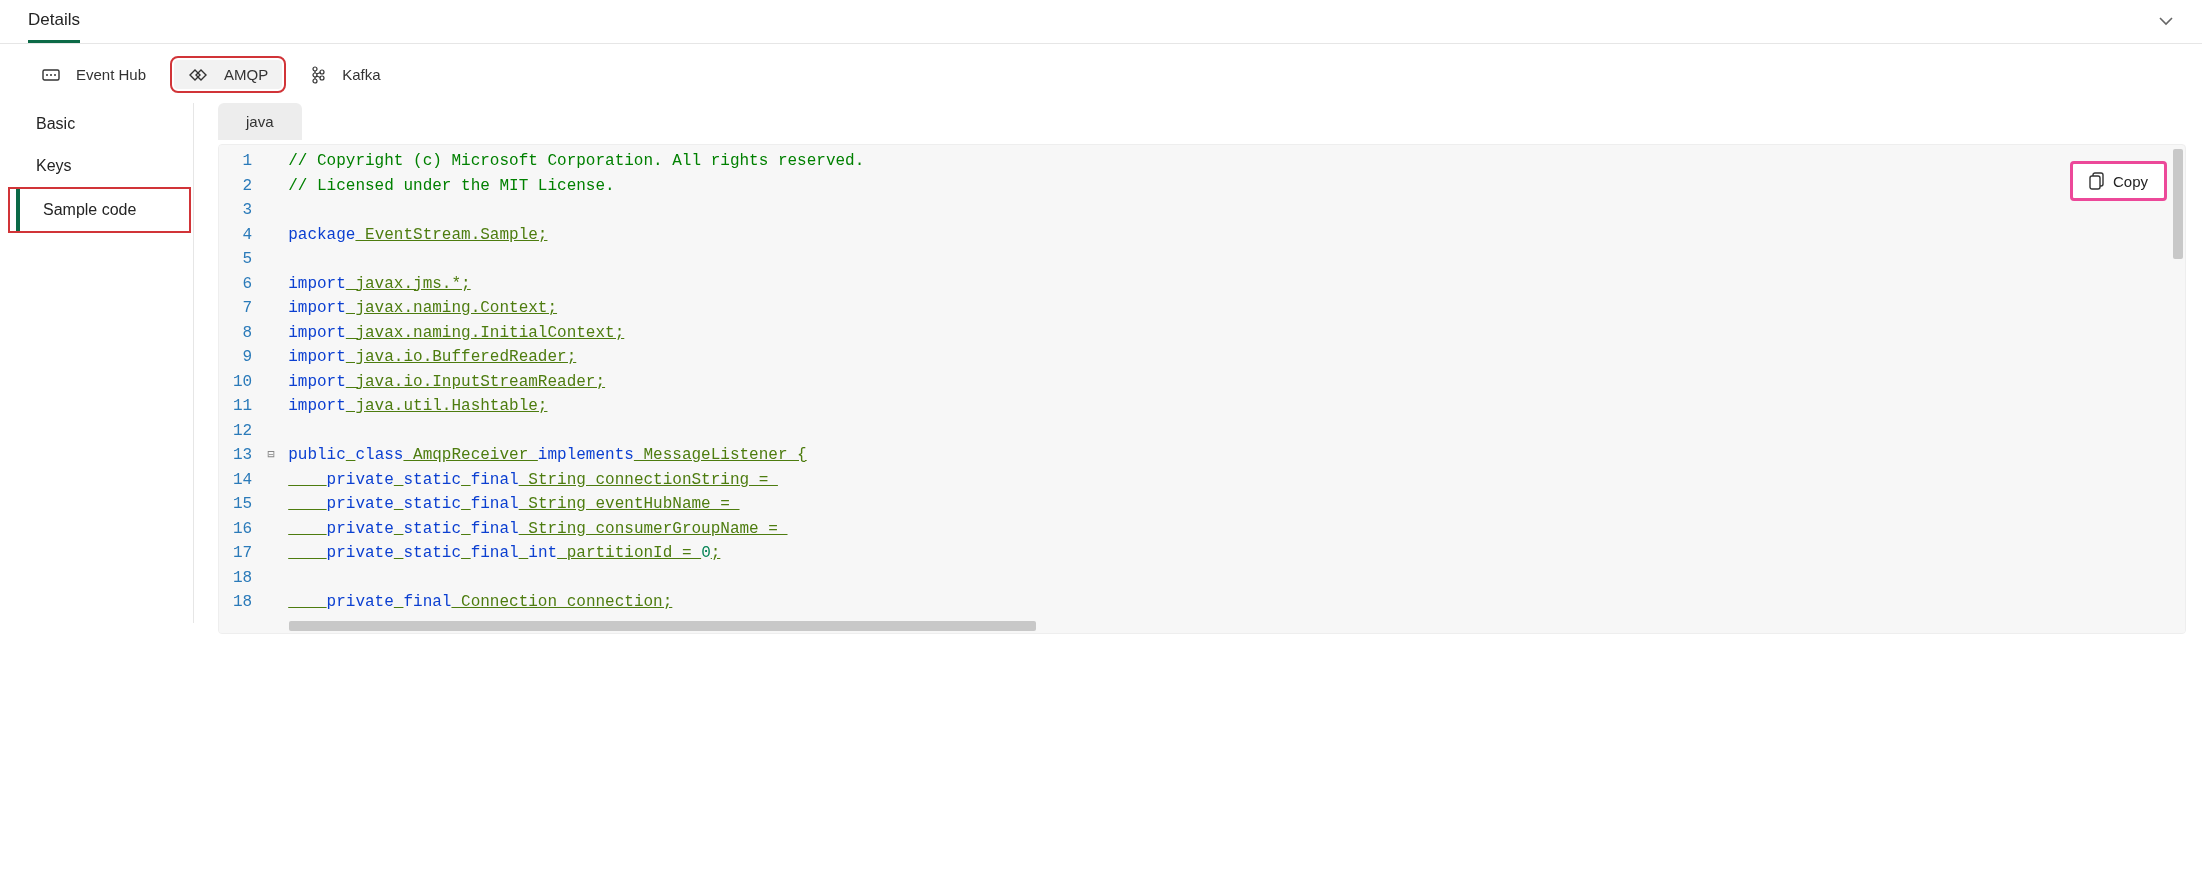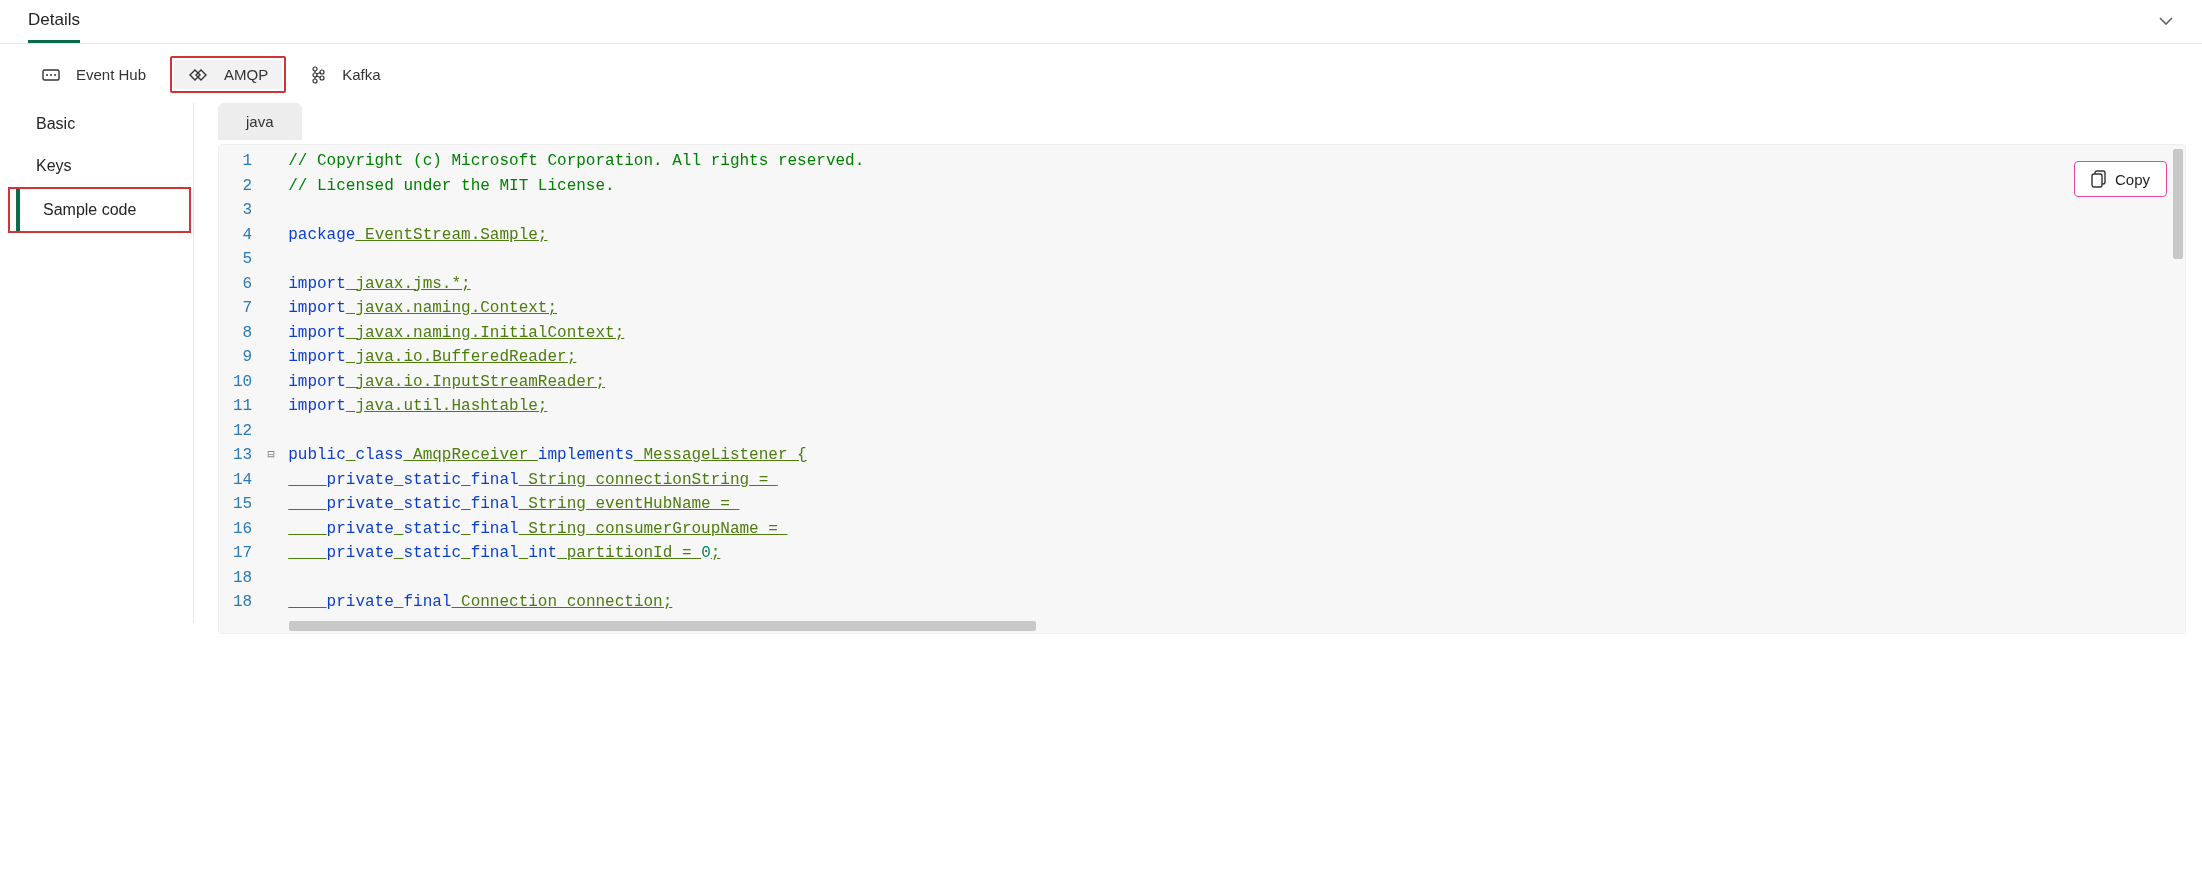--- a/index.html
+++ b/index.html
@@ -38,21 +38,21 @@
     color: #333;
     background: transparent;
     border: none;
   }
   .proto-tab .proto-icon { display: inline-flex; }
   .proto-tab.selected {
     background: #f2f2f2;
   }
   .hl-box {
     border: 2px solid #d13438;
-    border-radius: 2px;
+    border-radius: 8px;
     padding: 2px;
   }
 
   .body-row {
     display: flex;
     align-items: flex-start;
     padding: 0 0 0 16px;
   }
 
   .side {
@@ -104,21 +104,21 @@
     background: #f7f7f7;
     border: 1px solid #eee;
     border-radius: 4px;
     overflow: hidden;
   }
   .copy-btn {
     position: absolute;
     top: 16px;
     right: 18px;
     background: #fff;
-    border: 1px solid #ec4899;
+    border: 3px solid #ec4899;
     border-radius: 4px;
     padding: 8px 16px;
     display: flex;
     align-items: center;
     gap: 8px;
     font-size: 15px;
     cursor: pointer;
     color: #242424;
   }
   .copy-icon { display: inline-flex; }

